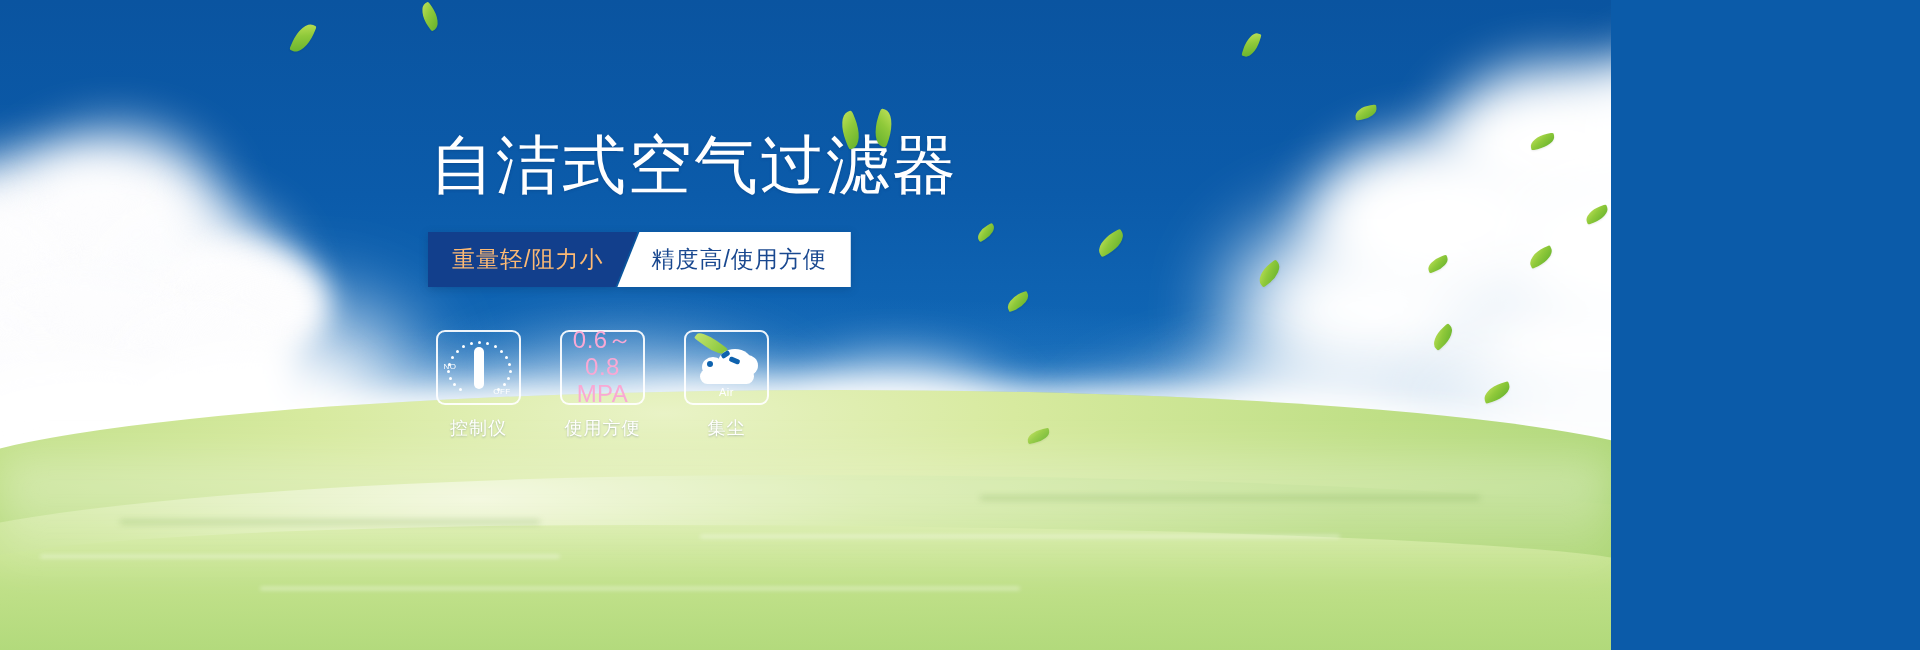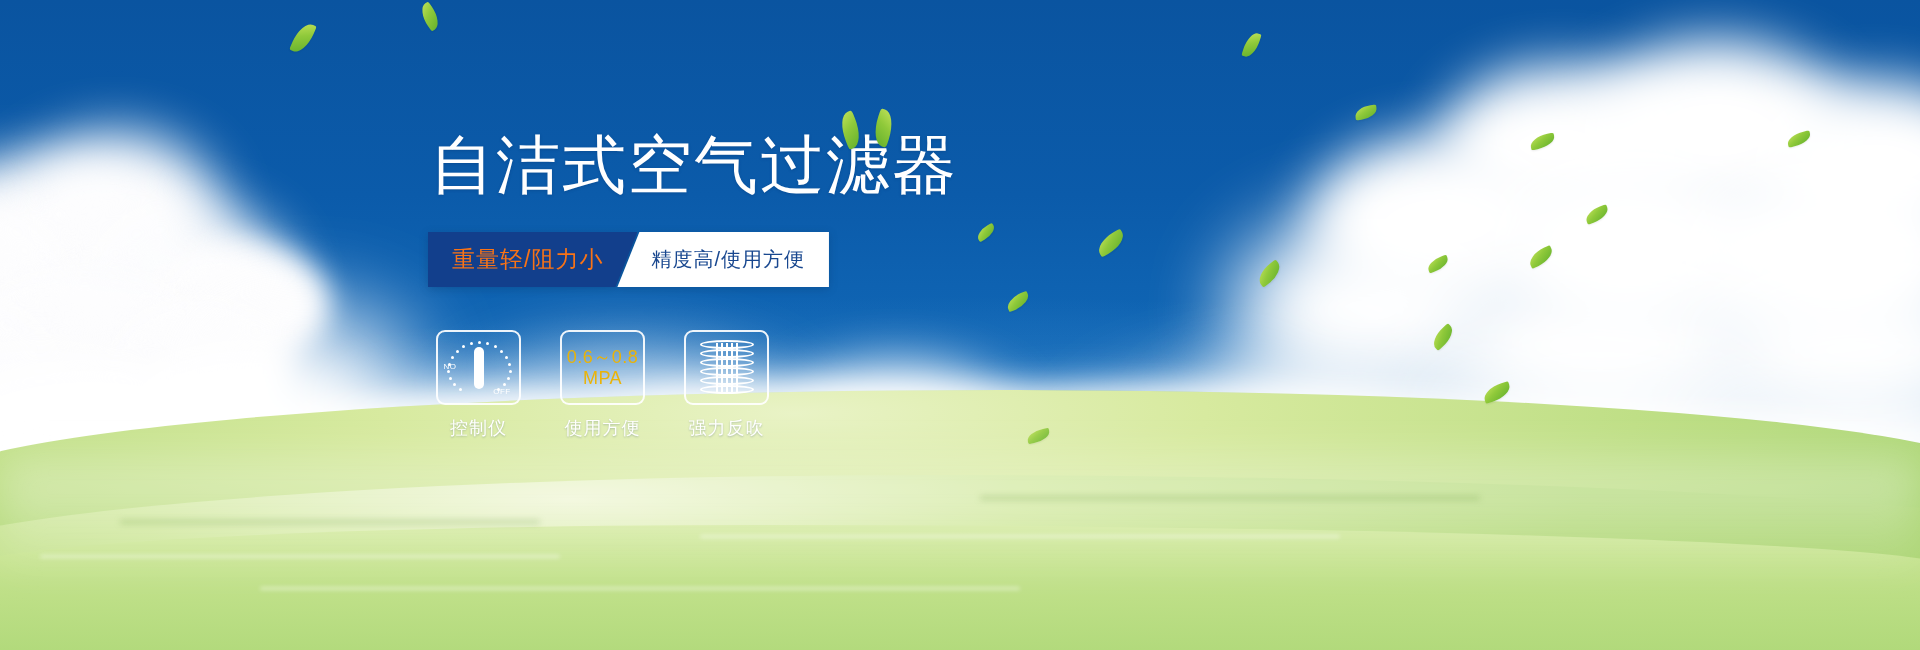--- a/index.html
+++ b/index.html
@@ -6,21 +6,21 @@
   * { margin:0; padding:0; box-sizing:border-box; }
   html,body{ background:#0b5ba9; }
   body{
     font-family:"Liberation Sans","DejaVu Sans",sans-serif;
     -webkit-font-smoothing:antialiased;
   }
 
   
   #banner{
     position:relative;
-    width:1920px;
+    width:1611px;
     height:650px;
     overflow:hidden;
     background:#0b5ba9;
   }
 
   
   .sky{
     position:absolute; inset:0;
     background:
       radial-gradient(120% 90% at 50% 95%, rgba(180,215,245,.55) 0%, rgba(140,195,240,.25) 28%, rgba(11,91,169,0) 55%),
@@ -123,33 +123,33 @@
   }
 
   
   .badge{
     position:absolute; left:428px; top:232px;
     height:55px; display:flex; align-items:stretch;
     filter:drop-shadow(0 2px 4px rgba(0,30,70,.22));
   }
   .badge-left{
     background:#123f8c;
-    color:#f97316;
+    color:#fdba74;
     font-size:23px;
     display:flex; align-items:center;
     padding:0 30px 0 24px;
     letter-spacing:1px;
     white-space:nowrap;
     clip-path:polygon(0 0, 100% 0, calc(100% - 22px) 100%, 0 100%);
     padding-right:34px;
   }
   .badge-right{
     background:#ffffff;
     color:#18478f;
-    font-size:20px;
+    font-size:23px;
     display:flex; align-items:center;
     padding:0 24px 0 20px;
     margin-left:-20px;
     letter-spacing:1px;
     white-space:nowrap;
     clip-path:polygon(22px 0, 100% 0, 100% 100%, 0 100%);
     padding-left:34px;
   }
 
   
@@ -160,22 +160,22 @@
   .feature{ width:85px; text-align:center; }
   .fbox{
     width:85px; height:75px;
     border:2px solid rgba(255,255,255,.92);
     border-radius:9px;
     position:relative;
     display:flex; align-items:center; justify-content:center;
     background:rgba(255,255,255,.03);
   }
   .ftext{
-    color:#eab308;
-    font-size:18px;
+    color:#f9a8d4;
+    font-size:24px;
     line-height:1.12;
     letter-spacing:.5px;
     white-space:pre-line;
     text-align:center;
   }
   .flabel{
     margin-top:11px;
     color:#ffffff;
     font-size:18px;
     letter-spacing:1px;
@@ -364,32 +364,34 @@
       </div>
 
       <div class="feature">
         <div class="fbox">
           <div class="ftext">0.6～0.8
 MPA</div>
         </div>
         <div class="flabel">使用方便</div>
       </div>
 
+
+
       <div class="feature">
         <div class="fbox">
-          <div class="spring">
-            <div class="core"></div>
-            <div class="ring" style="top:0px;"></div>
-            <div class="ring" style="top:9px;"></div>
-            <div class="ring" style="top:18px;"></div>
-            <div class="ring" style="top:27px;"></div>
-            <div class="ring" style="top:36px;"></div>
-            <div class="ring" style="top:45px;"></div>
+          <div class="airicon">
+            <div class="streak"></div>
+            <div class="puff" style="left:22px; top:8px;  width:34px; height:27px;"></div>
+            <div class="puff" style="left:6px;  top:16px; width:22px; height:20px;"></div>
+            <div class="puff" style="left:40px; top:14px; width:22px; height:21px;"></div>
+            <div class="base"></div>
+            <div class="notch" style="left:11px; top:20px; width:6px;  height:6px;  border-radius:50%;"></div>
+            <div class="notch" style="left:25px; top:11px; width:9px;  height:5px;  transform:rotate(-34deg);"></div>
+            <div class="notch" style="left:33px; top:17px; width:11px; height:5px;  transform:rotate(22deg);"></div>
+            <div class="airtxt">Air</div>
           </div>
         </div>
-        <div class="flabel">强力反吹</div>
+        <div class="flabel">集尘</div>
       </div>
 
-
-
     </div>
   </div>
 </div>
 
 </body></html>

